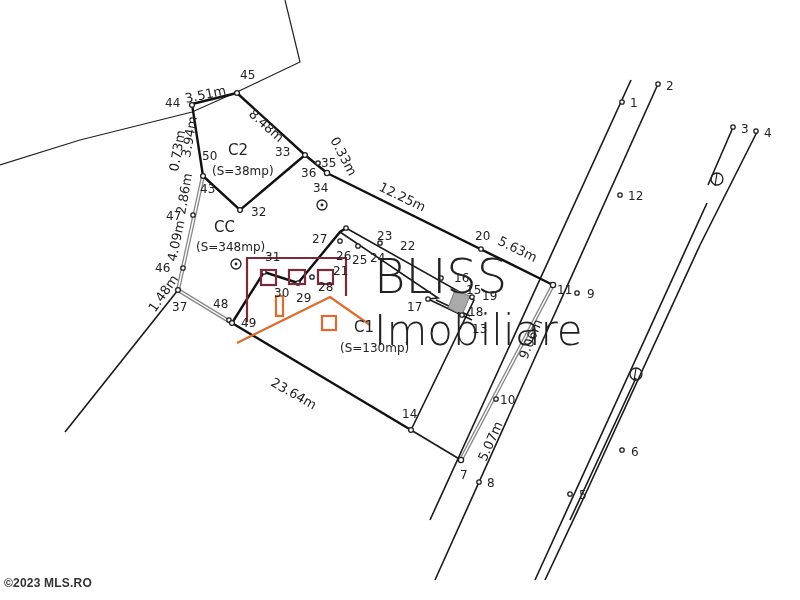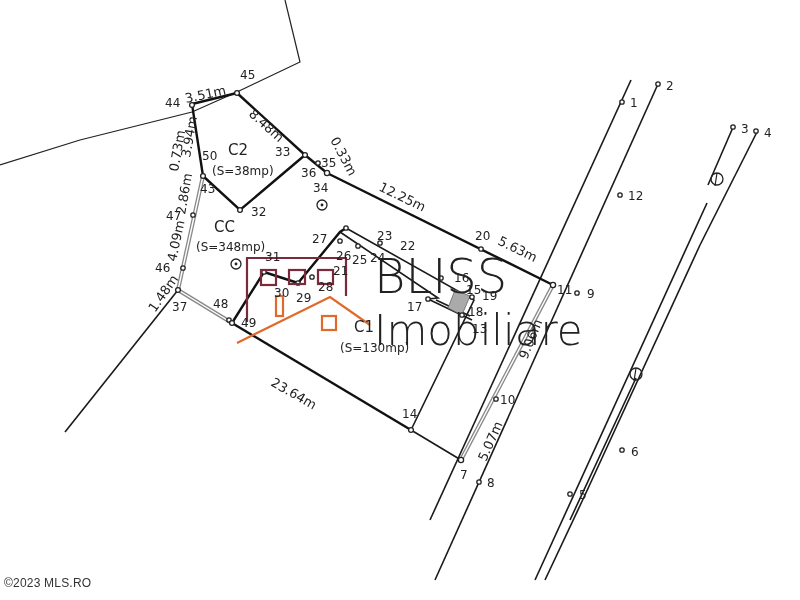--- a/index.html
+++ b/index.html
@@ -9,21 +9,21 @@
     .ln-thin { stroke: #222; stroke-width: 1.2; fill: none; }
     .ln-bold { stroke: #111; stroke-width: 2.4; fill: none; }
     .ln-dbl { stroke: #888; stroke-width: 4; fill: none; }
     .ln-dbl-in { stroke: #fff; stroke-width: 1.4; fill: none; }
     .pt { fill: #fff; stroke: #222; stroke-width: 1.3; }
     .lbl { font-family: "DejaVu Sans", sans-serif; font-size: 12px; fill: #222; }
     .dim { font-family: "DejaVu Sans", sans-serif; font-size: 13px; fill: #222; }
     .zone { font-family: "DejaVu Sans", sans-serif; font-size: 15px; fill: #222; }
     .zone-area { font-family: "DejaVu Sans", sans-serif; font-size: 12px; fill: #222; }
     .brand-main { font-family: "DejaVu Sans", sans-serif; font-weight: 200; fill: #222; }
-    .copyright { position: absolute; left: 4px; top: 576px; font-family: "Liberation Sans", sans-serif; font-size: 12px; color: #333; letter-spacing: 0.2px; }
+    .copyright { position: absolute; left: 4px; top: 576px; font-family: "Liberation Sans", sans-serif; font-size: 12px; color: #333; letter-spacing: 0.2px; font-weight: bold; }
   </style>
 </head>
 <body>
 
 <svg id="plan" viewBox="0 0 800 600" xmlns="http://www.w3.org/2000/svg">
 
   <g>
     <polyline class="ln-thin" points="285,0 300,62 237,92 192,112 80,140 0,165"></polyline>
   </g>
 

